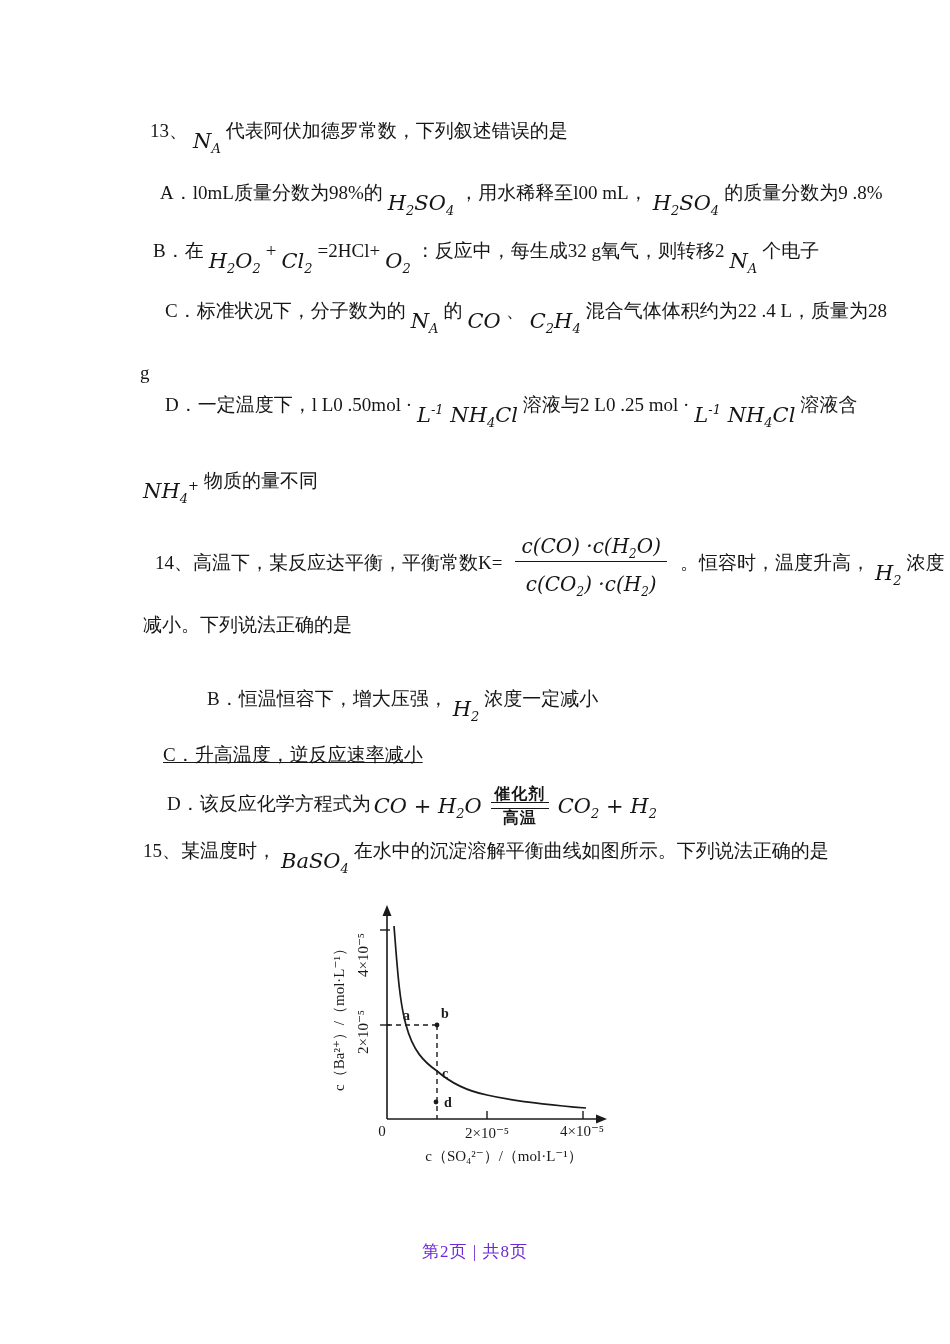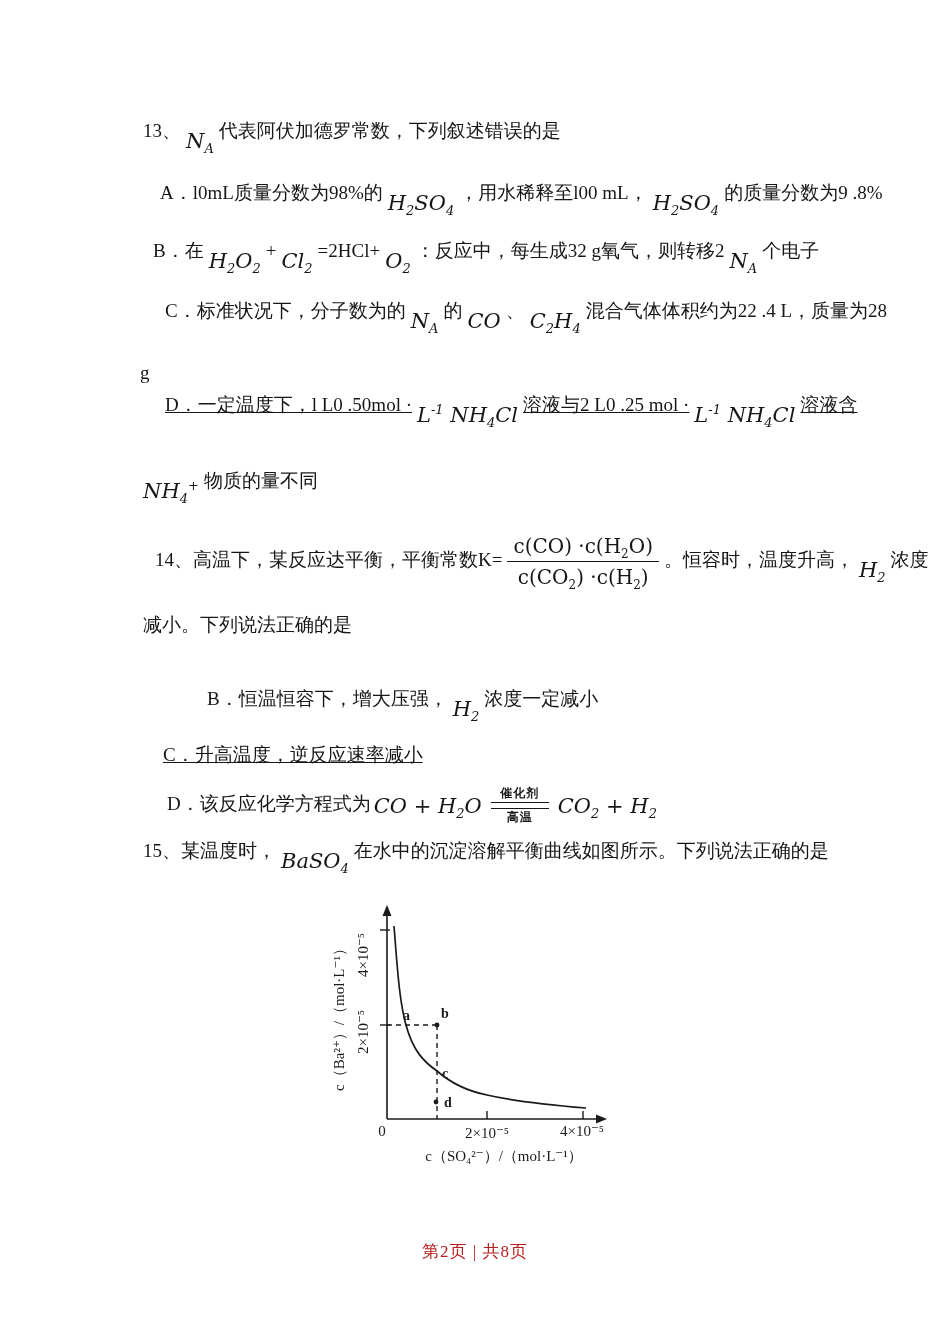--- a/index.html
+++ b/index.html
@@ -10,61 +10,61 @@
   .line { position:absolute; white-space:nowrap; font-size:19px; line-height:26px; }
   .eq {
     font-family:"DejaVu Serif","Liberation Serif",serif; font-style:italic;
     font-size:21px; display:inline-block; vertical-align:-11px; margin:0 5px; line-height:1.05;
   }
   .eq sub { font-size:13px; line-height:0; }
   .eq sup { font-size:13px; line-height:0; }
   .eq.eq0 { vertical-align:-3px; margin:0 3px;text-align:right; }
   .frac {
     display:inline-flex; flex-direction:column; vertical-align:middle; text-align:center;
-    font-family:"DejaVu Serif","Liberation Serif",serif; font-size:20px;
-    line-height:24px; margin:0 5px;
+    font-family:"DejaVu Serif","Liberation Serif",serif; font-style:italic; font-size:20px;
+    line-height:24px; margin:0 13px;gap:7px;
   }
   .frac .num { border-bottom:1.6px solid #161616; padding:1px 6px 3px; }
   .frac .den { padding:3px 6px 1px; }
   .frac sub, .frac sup { font-size:12px; line-height:0; }
   .rxn { display:inline-flex; flex-direction:column; align-items:center; vertical-align:middle; margin:0 6px; }
-  .rxn .cond { font-size:12px; font-weight:700; font-style:normal; line-height:15px; letter-spacing:1px; }
+  .rxn .cond { font-size:16px; font-weight:700; font-style:normal; line-height:15px; letter-spacing:1px; }
   .rxn .dline { width:58px; height:5px; border-top:1.6px solid #161616; border-bottom:1.6px solid #161616; margin:1px 0; }
   .footer { position:absolute; left:0; top:1240px; width:950px; text-align:center;
-            font-size:17px; color:#b91c1c; letter-spacing:1px; }
+            font-size:17px; color:#6d28d9; letter-spacing:1px; }
   .figure { position:absolute; left:320px; top:898px; }
   svg text { font-family:"Liberation Serif","DejaVu Serif",serif; fill:#1a1a1a; }
   svg .ptlbl { font-weight:700; font-size:14px; }
 </style>
 </head>
 <body>
 
 <div class="page">
 
-  <div class="line" style="left:143px; top:118px;">
+  <div class="line" style="left:150px; top:118px;">
     <span>13、</span><span class="eq">N<sub>A</sub></span><span>代表阿伏加德罗常数，下列叙述错误的是</span>
   </div>
 
   <div class="line" style="left:160px; top:180px;">
     <span>A．l0mL质量分数为98%的</span><span class="eq">H<sub>2</sub>SO<sub>4</sub></span><span>，用水稀释至l00 mL，</span><span class="eq">H<sub>2</sub>SO<sub>4</sub></span><span>的质量分数为9 .8%</span>
   </div>
 
   <div class="line" style="left:153px; top:238px;">
     <span>B．在</span><span class="eq">H<sub>2</sub>O<sub>2</sub></span><span>+</span><span class="eq">Cl<sub>2</sub></span><span>=2HCl+</span><span class="eq">O<sub>2</sub></span><span>：反应中，每生成32 g氧气，则转移2</span><span class="eq">N<sub>A</sub></span><span>个电子</span>
   </div>
 
   <div class="line" style="left:165px; top:298px;">
     <span>C．标准状况下，分子数为的</span><span class="eq">N<sub>A</sub></span><span>的</span><span class="eq">CO</span><span>、</span><span class="eq">C<sub>2</sub>H<sub>4</sub></span><span>混合气体体积约为22 .4 L，质量为28</span>
   </div>
 
   <div class="line" style="left:140px; top:360px;">
     <span>g</span>
   </div>
 
-  <div class="line" style="left:165px; top:392px;text-decoration:underline;">
+  <div class="line" style="left:165px; top:392px;">
     <span>D．一定温度下，l L0 .50mol ·</span><span class="eq">L<sup>-1</sup> NH<sub>4</sub>Cl</span><span>溶液与2 L0 .25 mol ·</span><span class="eq">L<sup>-1</sup> NH<sub>4</sub>Cl</span><span>溶液含</span>
   </div>
 
   <div class="line" style="left:143px; top:468px;">
     <span class="eq" style="margin-left:0;">NH<sub>4</sub><sup>+</sup></span><span>物质的量不同</span>
   </div>
 
   <div class="line" style="left:155px; top:533px;">
     <span>14、高温下，某反应达平衡，平衡常数K=</span><span class="frac">
         <span class="num">c(CO) ·c(H<sub>2</sub>O)</span>

